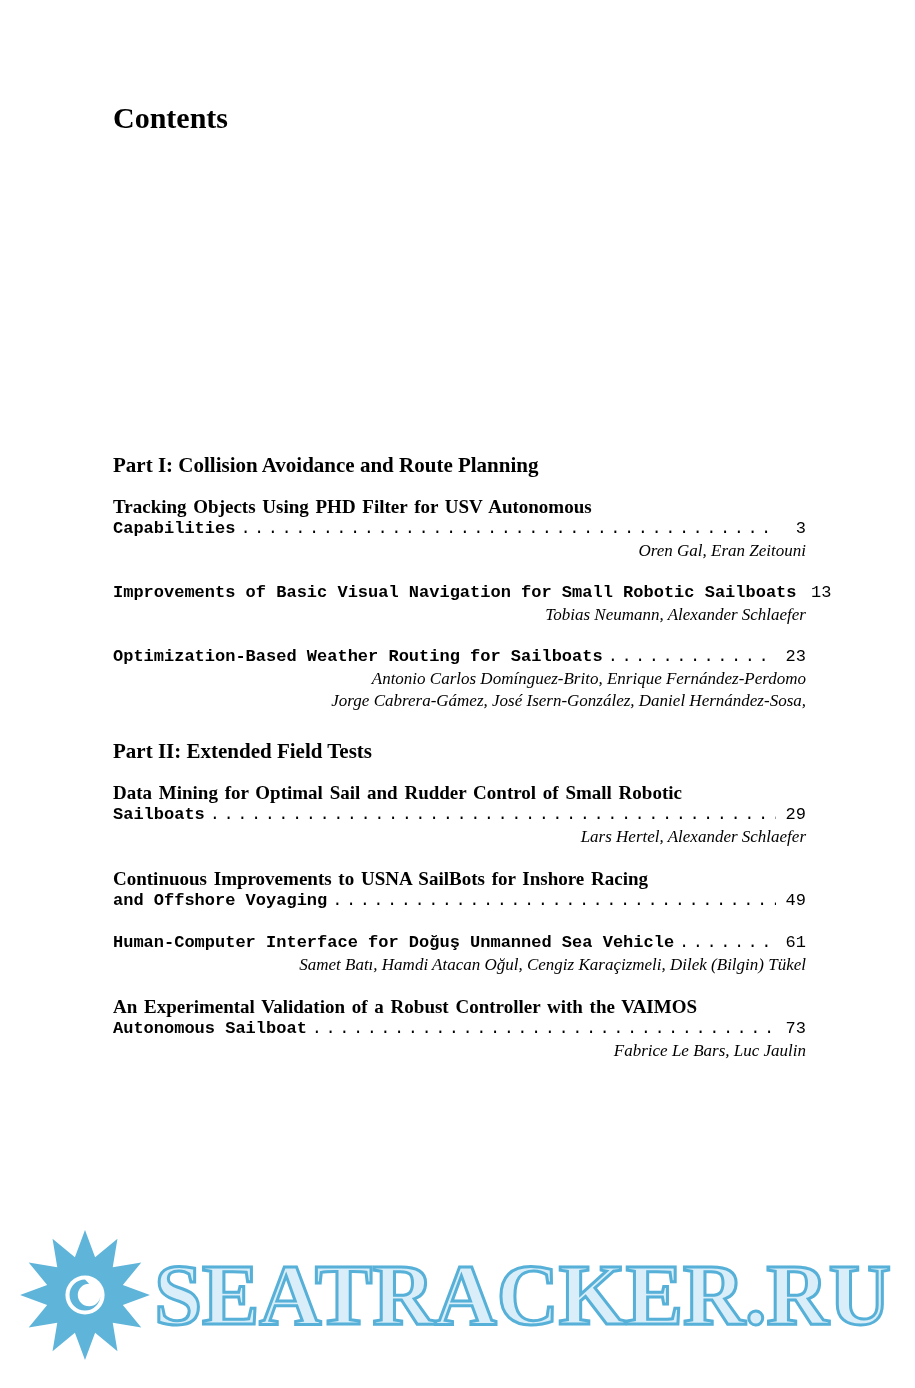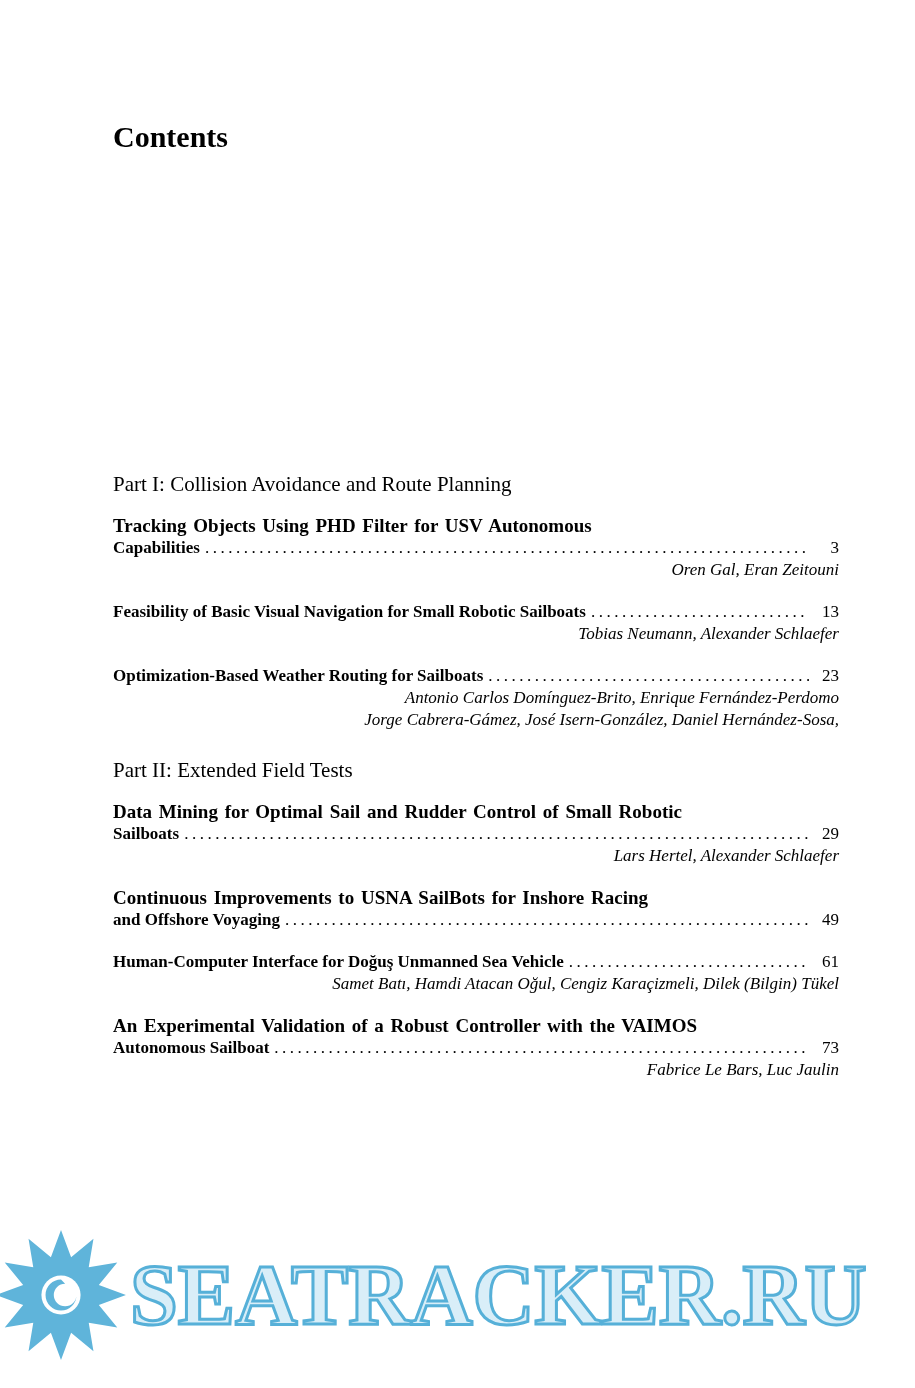--- a/index.html
+++ b/index.html
@@ -7,52 +7,52 @@
   body {
     width: 915px;
     height: 1388px;
     background: #ffffff;
     font-family: "Liberation Serif", "DejaVu Serif", serif;
     color: #000000;
     position: relative;
     overflow: hidden;
   }
   .page {
-    padding: 100px 76px 0 113px;
-    margin-top: 19px;
+    padding: 100px 109px 0 113px;
   }
   .page-title {
     font-size: 30px;
     font-weight: bold;
     margin: 0;
     line-height: 36px;
   }
   .part-heading {
     font-size: 21px;
-    font-weight: normal;
+    font-weight: bold;
     line-height: 26px;
     margin: 26px 0 18px 0;
   }
   .part-heading.first {
     margin-top: 316px;
   }
   .entry {
     margin-bottom: 20px;
   }
   .entry .tline {
     font-weight: bold;
     font-size: 19px;
     line-height: 22px;
     word-spacing: 2px;
   }
   .title-row {
     display: flex;
     align-items: center;
     font-size: 17px;
     line-height: 22px;
+    font-family: Liberation Mono, monospace;
   }
   .title-row .txt {
     font-weight: bold;
     white-space: nowrap;
   }
   .leader {
     flex: 1 1 auto;
     overflow: hidden;
     white-space: nowrap;
     margin: 0 8px 0 5px;
@@ -78,20 +78,21 @@
   }
   
   .watermark {
     position: absolute;
     left: 0;
     bottom: 26px;
     width: 100%;
     display: flex;
     align-items: center;
     pointer-events: none;
+    justify-content: center;
   }
   .sun {
     width: 134px;
     height: 134px;
     flex: 0 0 auto;
     margin-left: -6px;
   }
   .wm-text {
     font-family: "Liberation Serif", "DejaVu Serif", serif;
     font-weight: bold;
@@ -118,21 +119,21 @@
     <div class="title-row">
       <span class="txt">Capabilities</span>
       <span class="leader"></span>
       <span class="pg">3</span>
     </div>
     <div class="authors">Oren Gal, Eran Zeitouni</div>
   </div>
 
   <div class="entry">
     <div class="title-row">
-      <span class="txt">Feasibility of Basic Visual Navigation for Small Robotic Sailboats</span>
+      <span class="txt">Improvements of Basic Visual Navigation for Small Robotic Sailboats</span>
       <span class="leader"></span>
       <span class="pg">13</span>
     </div>
     <div class="authors">Tobias Neumann, Alexander Schlaefer</div>
   </div>
 
   <div class="entry">
     <div class="title-row">
       <span class="txt">Optimization-Based Weather Routing for Sailboats</span>
       <span class="leader"></span>

